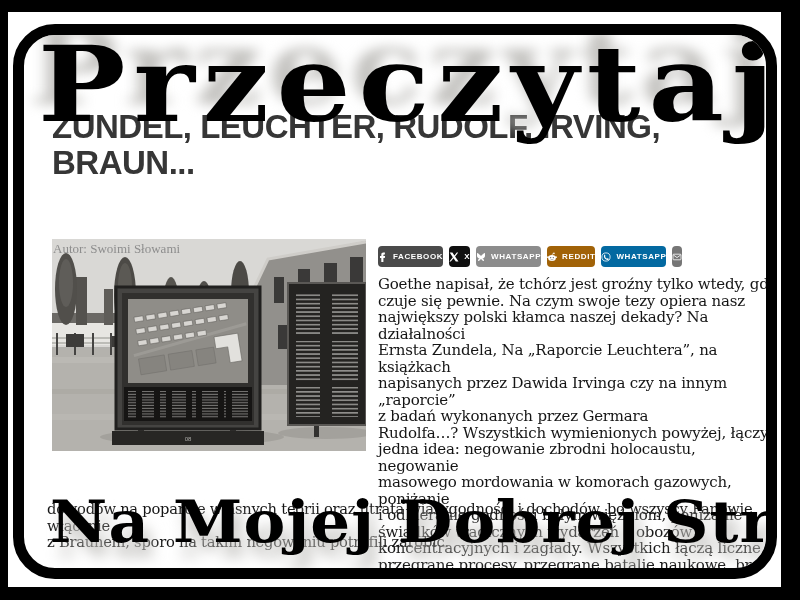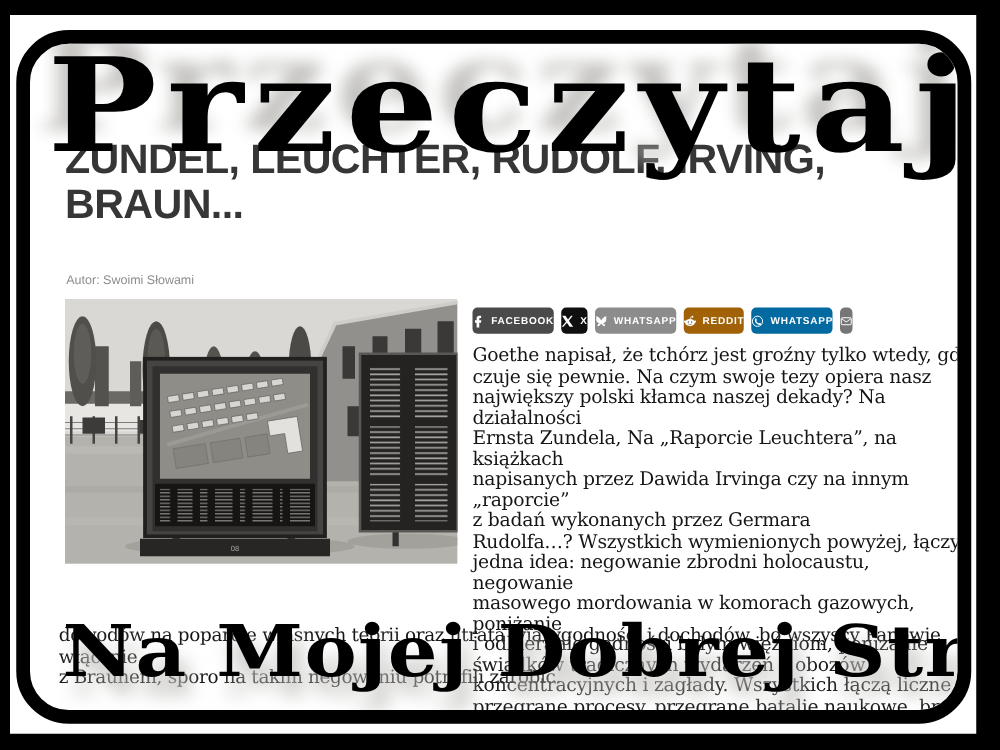--- a/index.html
+++ b/index.html
@@ -31,21 +31,21 @@
   .top-overlay .ghost{left:-8px;top:-17px;}
 
   .bottom-overlay{left:26px;top:458px;}
   .bottom-overlay .big-serif{font-size:57px;letter-spacing:1px;transform:scaleX(1.10);
                              transform-origin:left top;display:block;}
   .bottom-overlay .ghost{left:6px;top:15px;filter:blur(7px);}
 
   .headline{position:absolute;left:28px;top:74px;width:645px;z-index:3;
             font-size:33px;font-weight:bold;color:#363636;line-height:1.1;
             letter-spacing:-0.5px;}
-  .author{position:absolute;left:29px;top:184px;font-size:10px;color:#8d8d8d;z-index:3;}
+  .author{position:absolute;left:29px;top:206px;font-size:13px;color:#8d8d8d;z-index:3;font-family:Liberation Serif, serif;}
 
   .photo{position:absolute;left:28px;top:204px;width:314px;height:212px;z-index:2;}
 
   .share-bar{position:absolute;left:354px;top:211px;display:flex;gap:6px;z-index:3;}
   .share-btn{display:flex;align-items:center;gap:5px;height:21px;padding:0 0;
              border:none;border-radius:4px;color:#fff;font-size:8px;font-weight:bold;
              letter-spacing:0.6px;font-family:"Liberation Sans",sans-serif;cursor:pointer;}
   .share-btn svg{width:10px;height:10px;flex:0 0 auto;}
 
   .body-col{position:absolute;left:354px;top:241px;width:400px;z-index:2;

